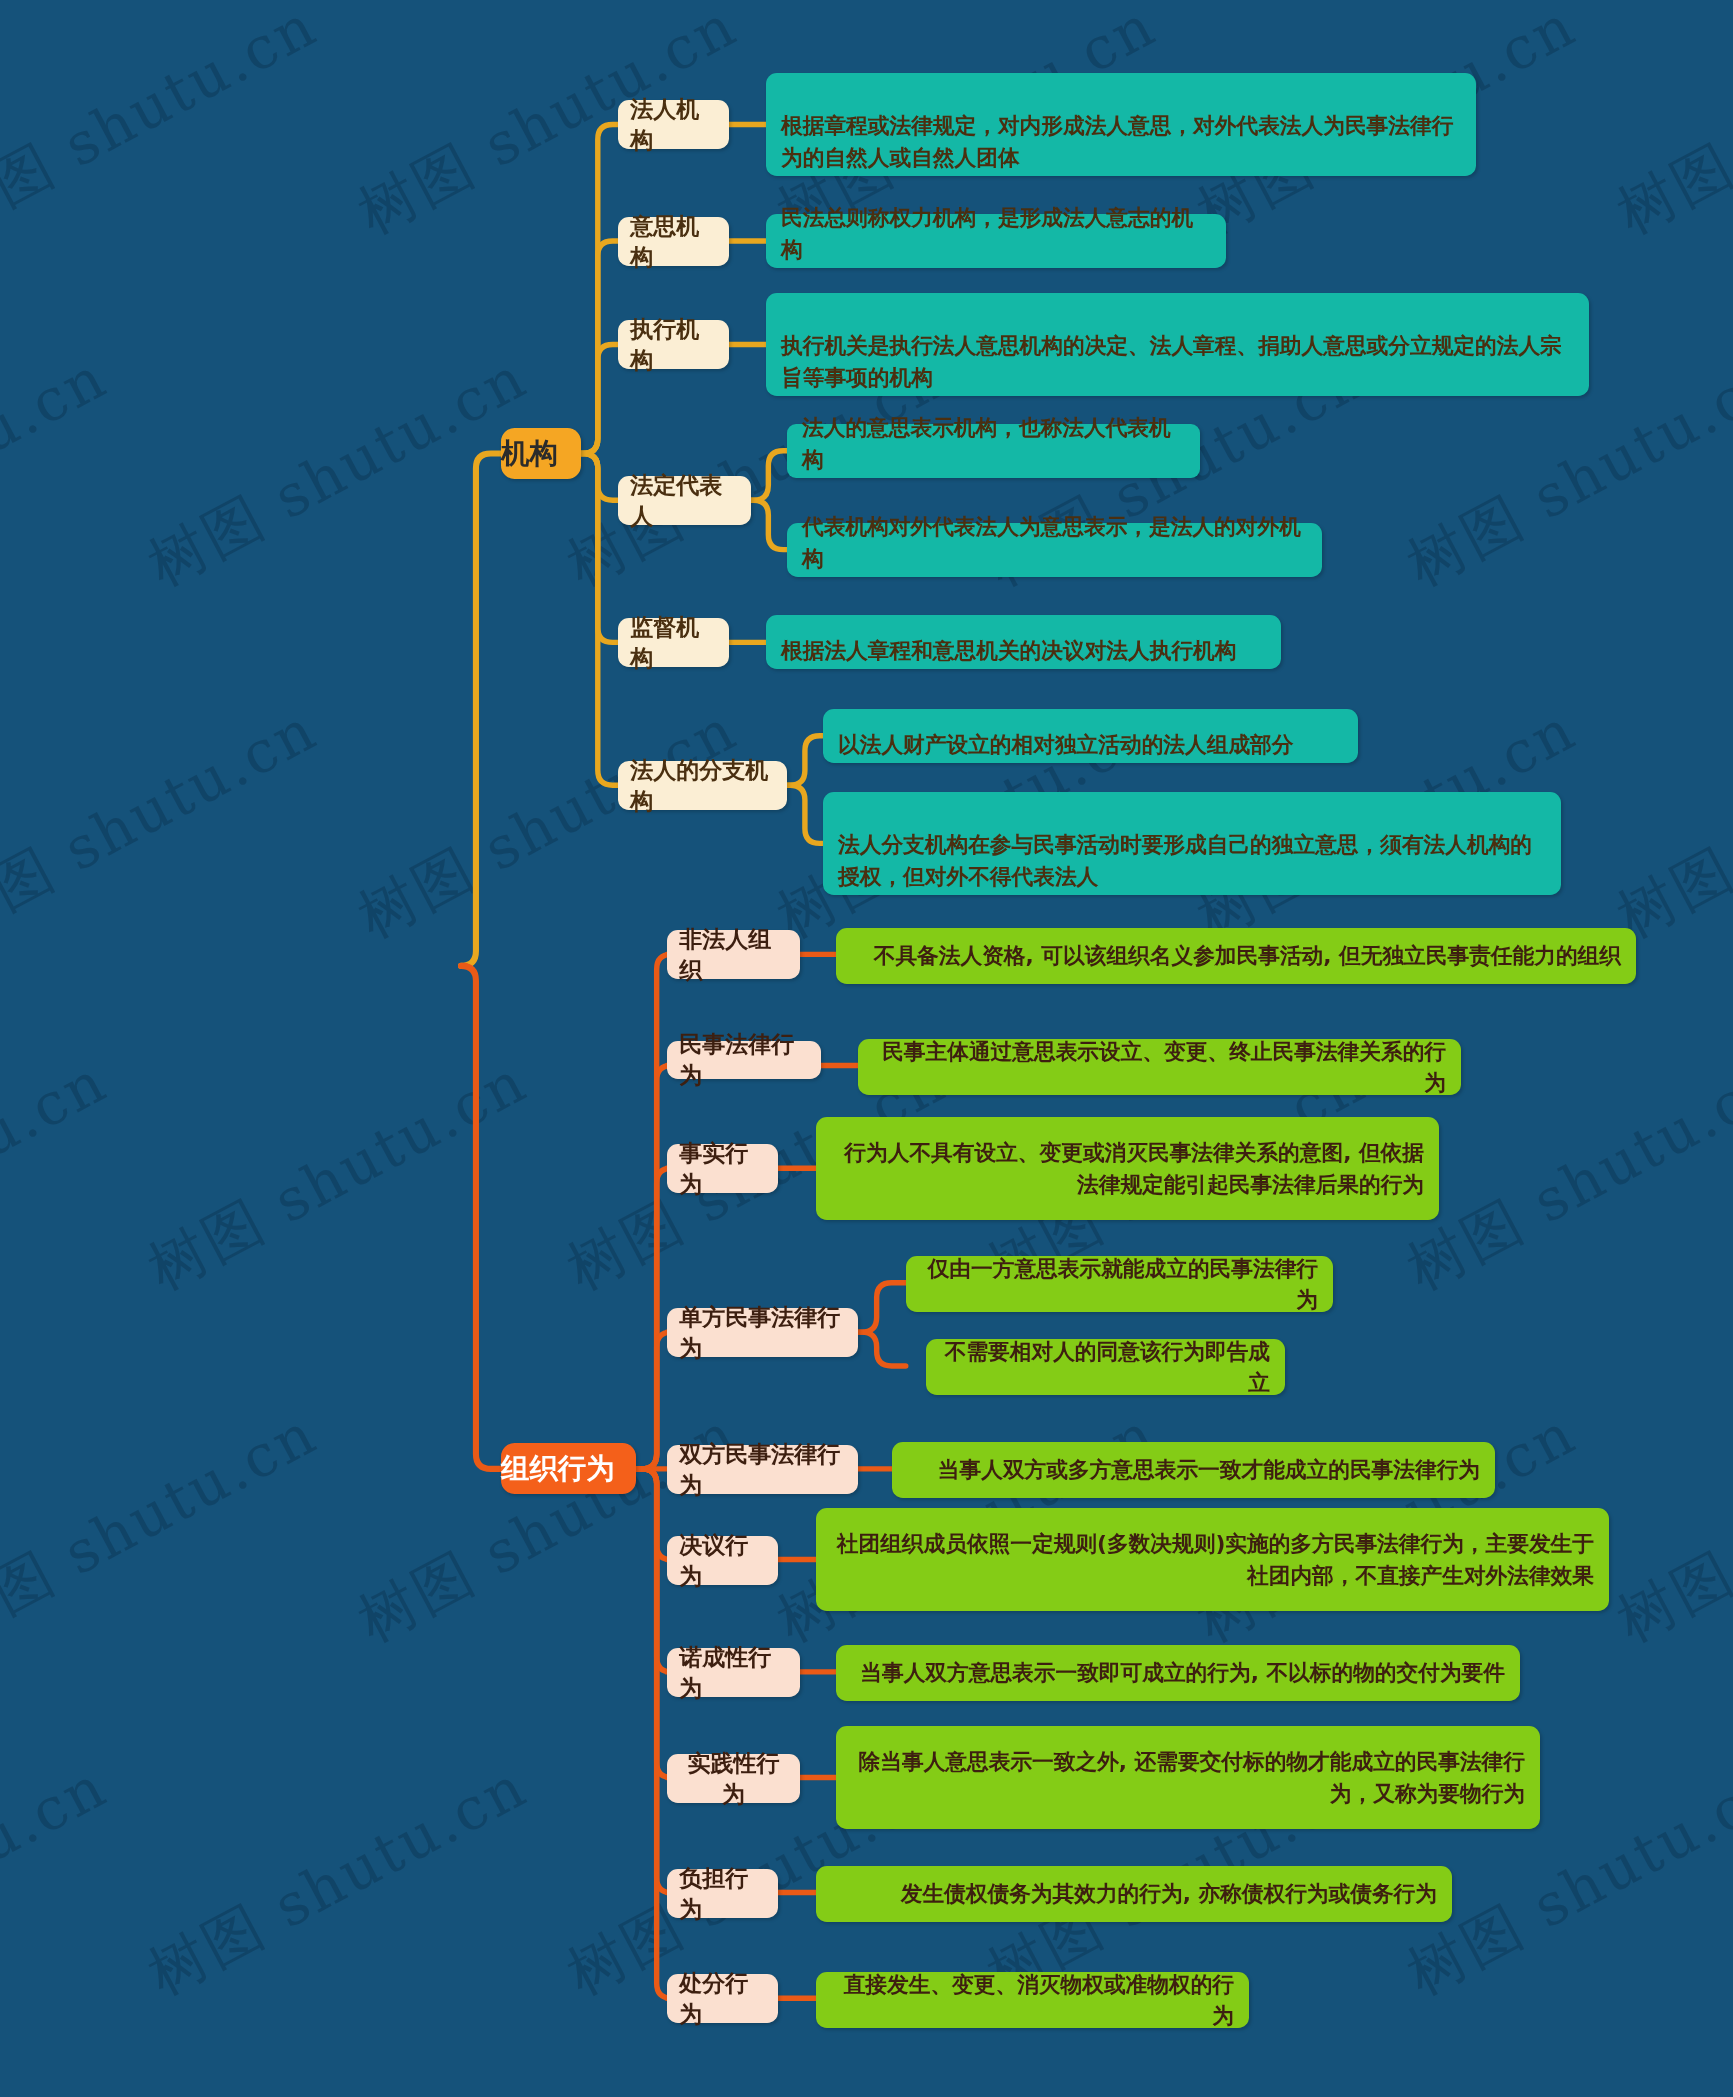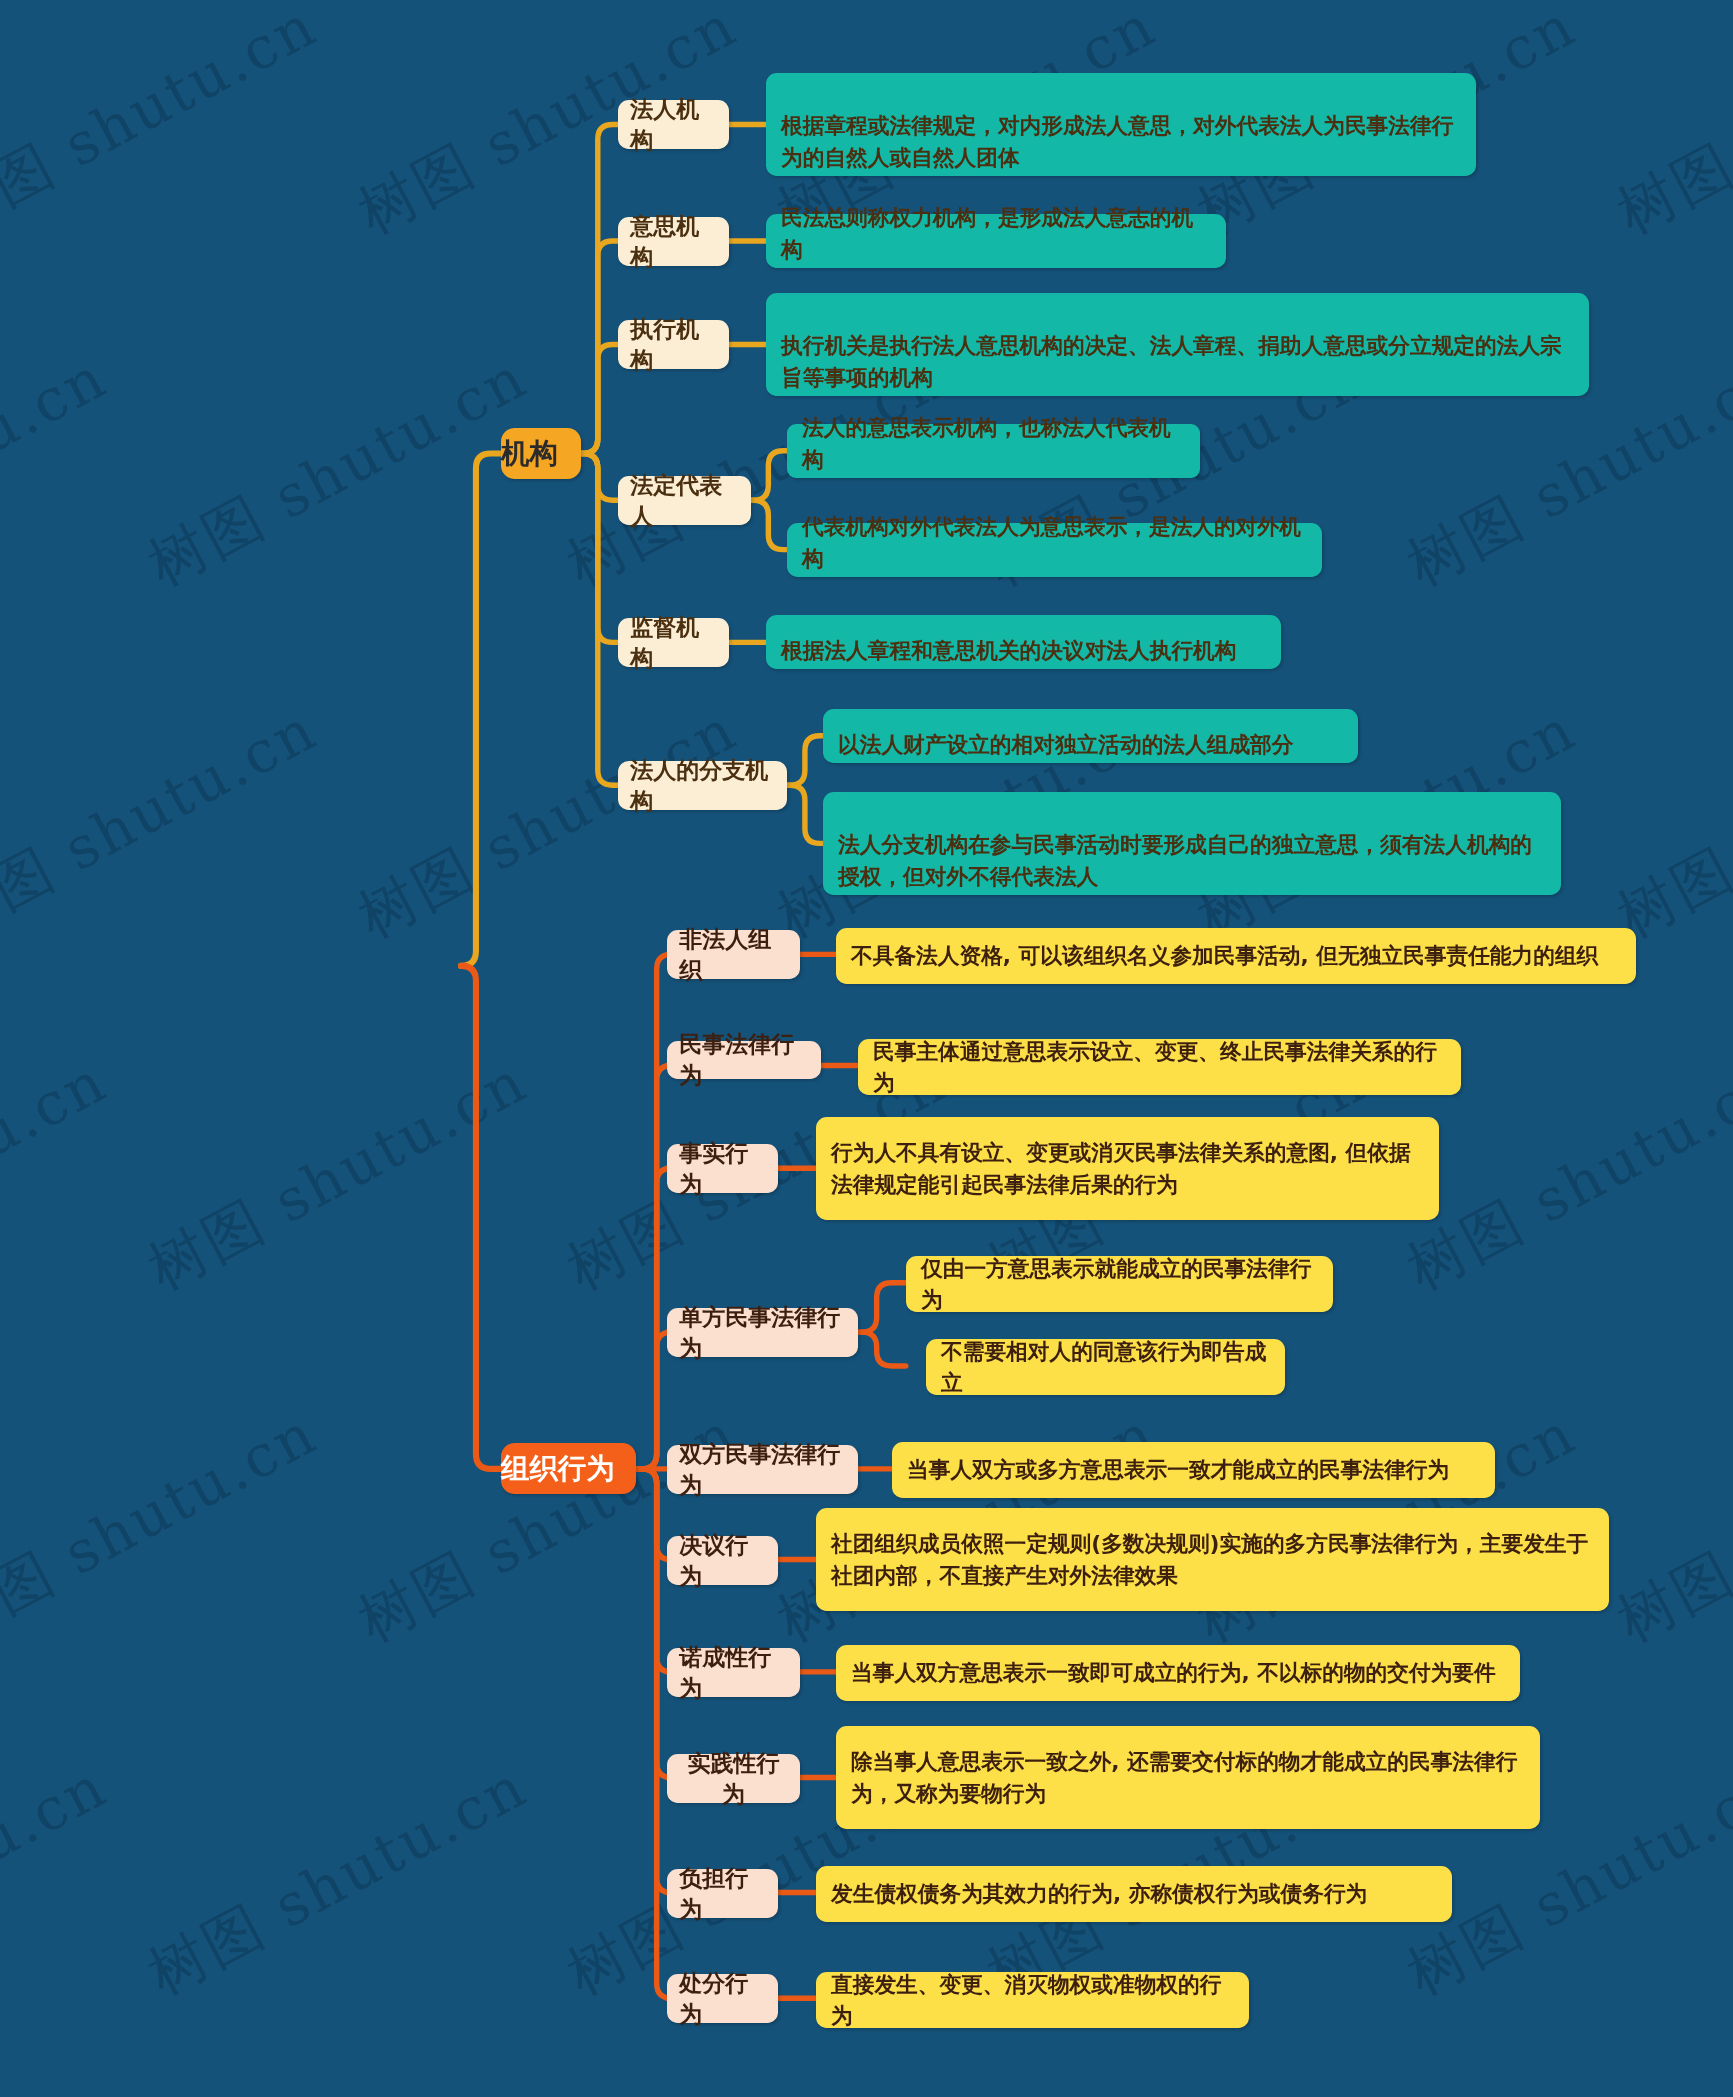--- a/index.html
+++ b/index.html
@@ -89,28 +89,29 @@
     background:#14b8a6;
     color:#4a2f10;
     font-size:21.7px;
     font-weight:700;
     line-height:1.45;
     padding:3px 15px;
     border-radius:10.8px;
     align-items:flex-end;
   }
   .leaf-orange{
-    background:#fde047;
+    background:#84cc16;
     color:#3d1f10;
     font-size:21.7px;
     font-weight:700;
     line-height:1.45;
     padding:28px 15px;
     border-radius:10.8px;
     align-items:center;
+    text-align:right;
   }
 </style>
 </head>
 <body>
 
 <div id="stage">
 
   <div class="wm-layer" id="wmLayer">
       <div class="wm" style="left: -81px; top: 81px;">树图 shutu.cn</div>
       <div class="wm" style="left: 339px; top: 81px;">树图 shutu.cn</div>

